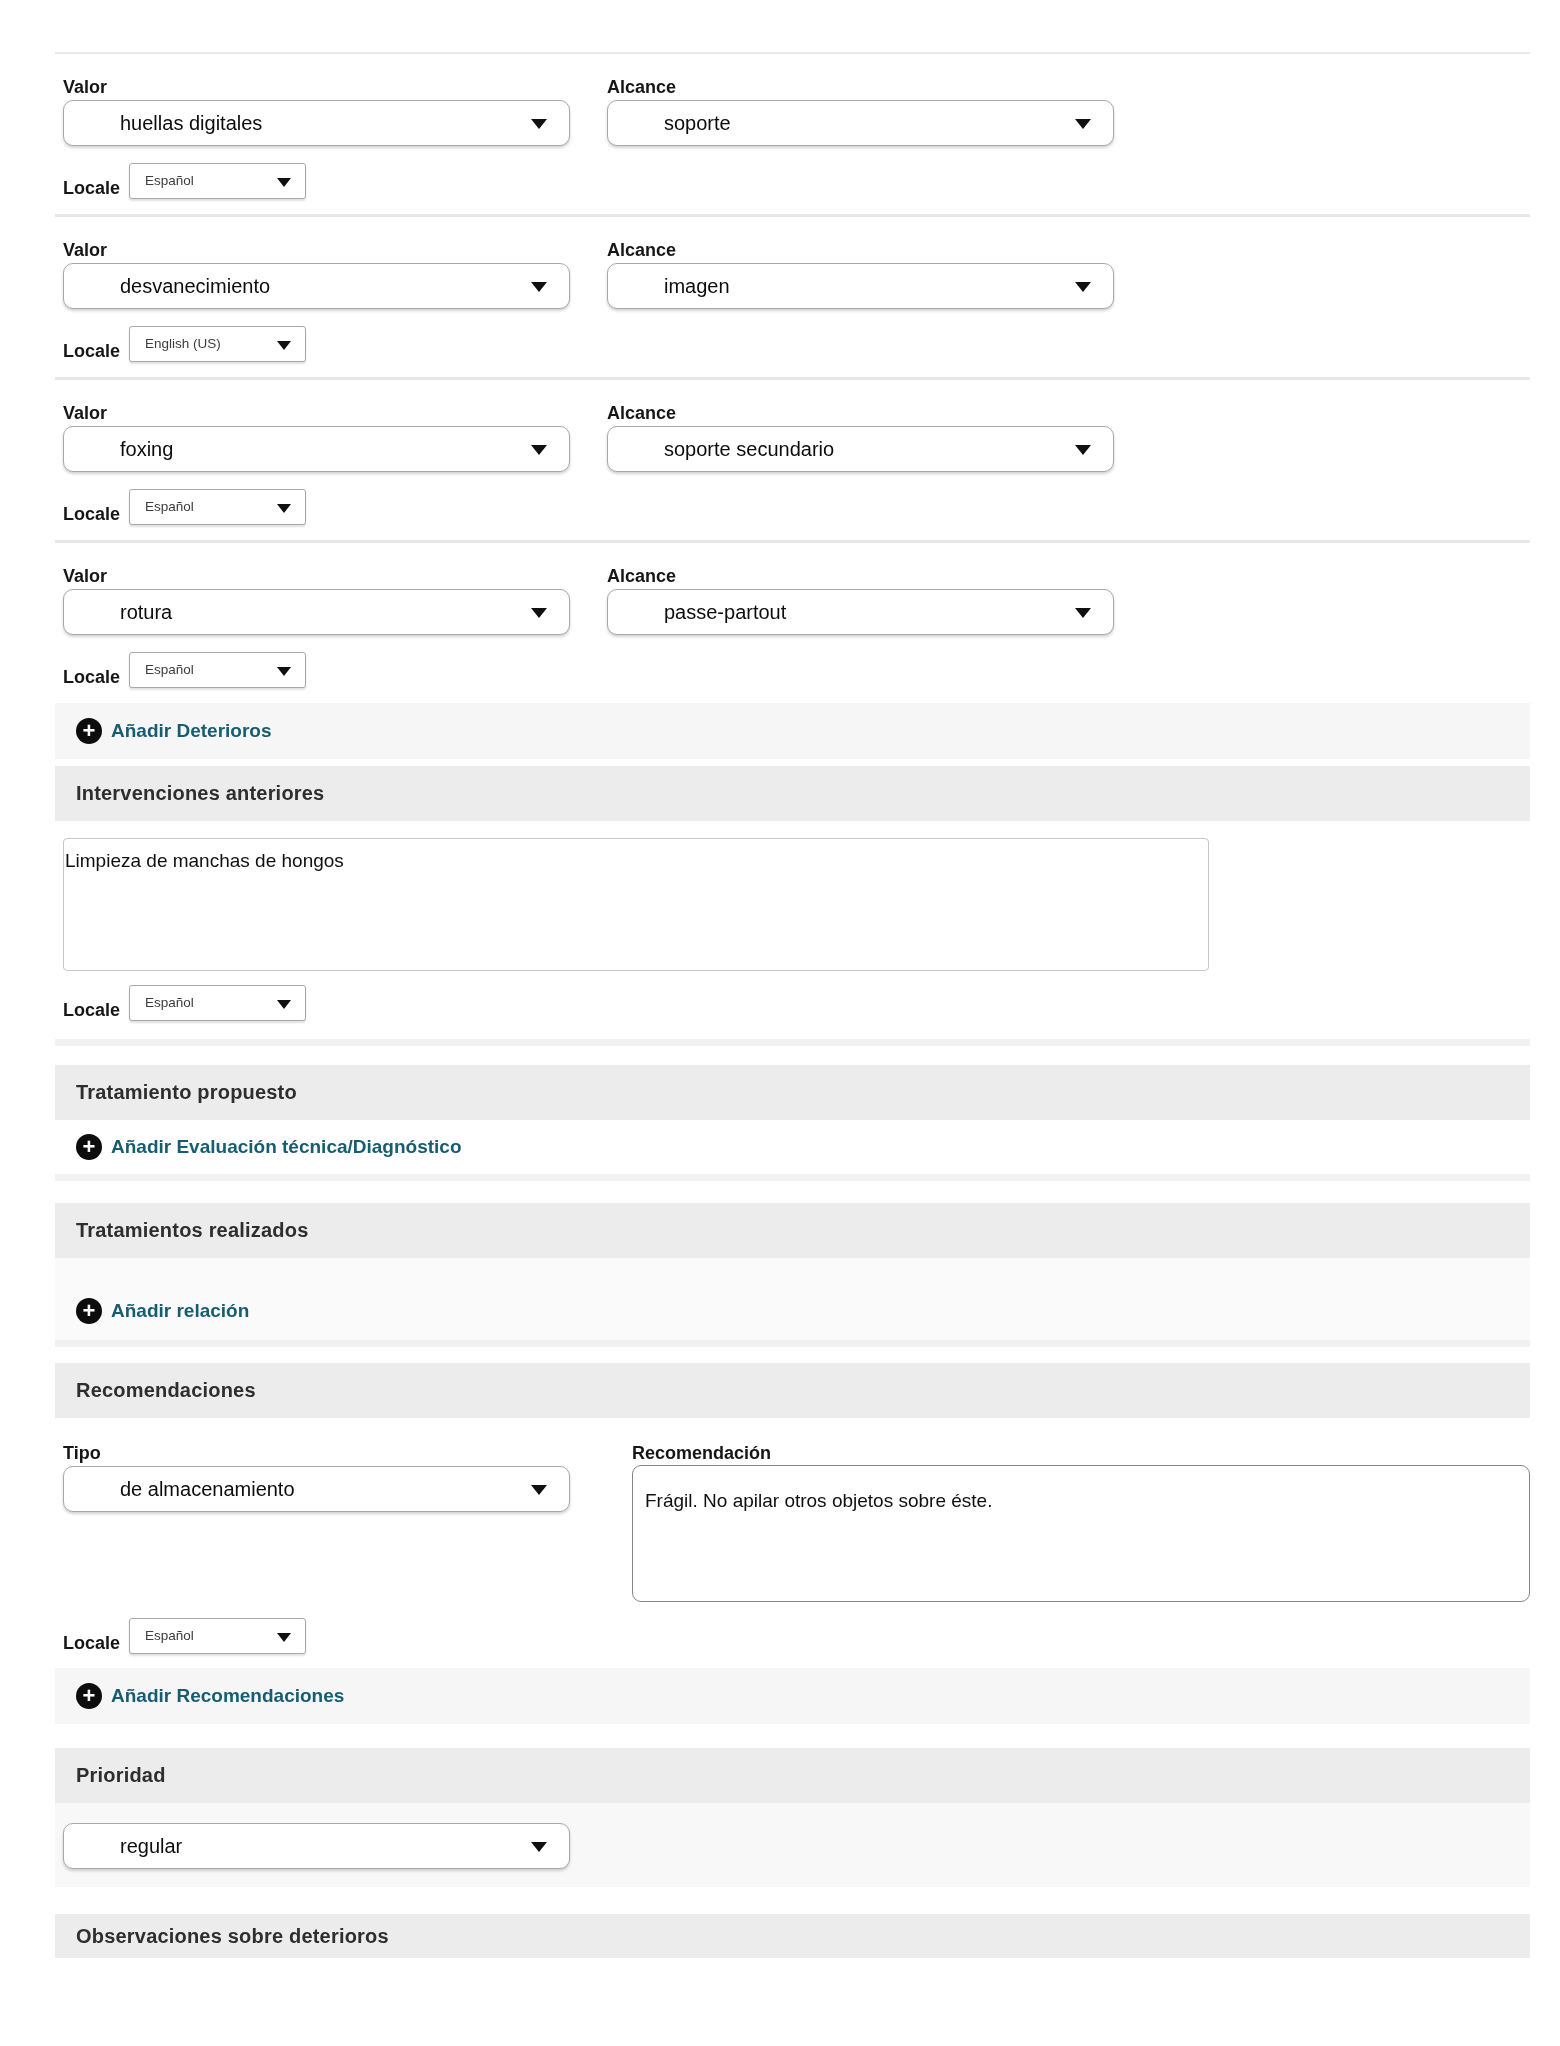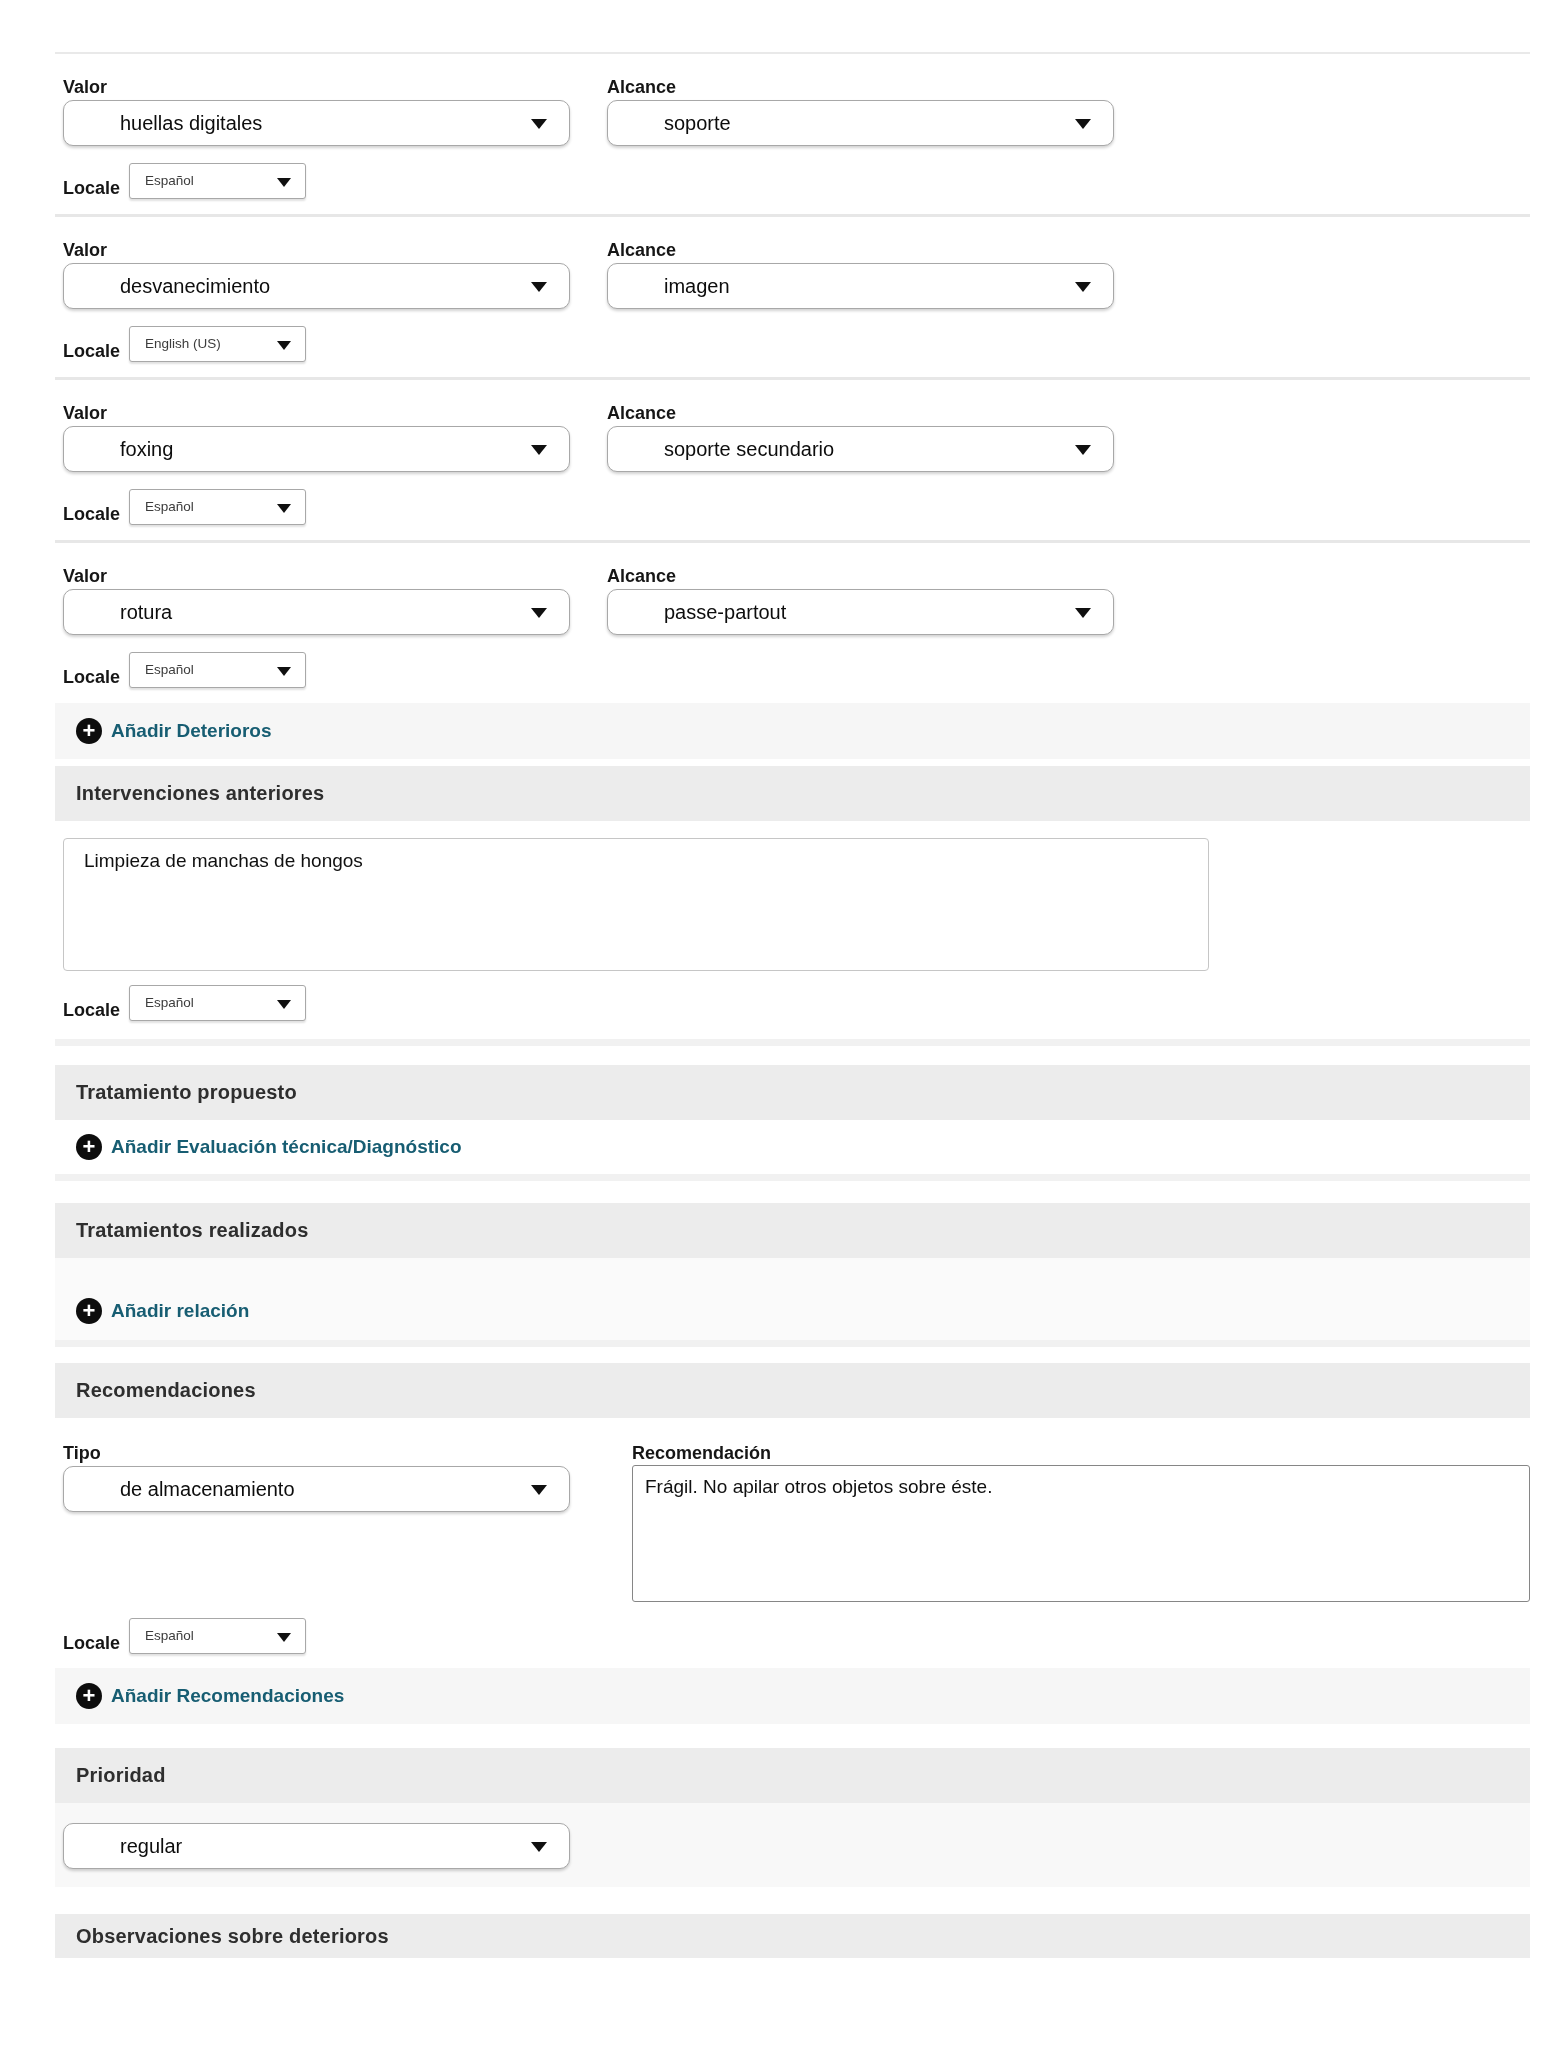--- a/index.html
+++ b/index.html
@@ -39,22 +39,22 @@
   
   .addrow{display:flex;align-items:center;}
   .footer-band{background:#f6f6f6;height:56px;padding-left:21px;box-sizing:border-box;}
   .plus-icon{width:26px;height:26px;border-radius:50%;background:#0d0d0d;color:#ffffff;
     font-size:22px;font-weight:bold;line-height:25px;text-align:center;margin-right:9px;flex:0 0 auto;}
   .addlink{color:#175d72;font-weight:bold;font-size:19px;text-decoration:none;cursor:pointer;white-space:nowrap;}
 
   .bundle-strip{height:7px;background:#f1f1f1;}
 
   .textarea{background:#fff;box-sizing:border-box;font-size:19px;color:#101010;line-height:1.35;}
-  .ta-light{width:1146px;height:133px;margin:17px 0 0 8px;border:1px solid #c6c6c6;border-radius:4px;padding:9px 20px;}
-  .ta-dark{width:898px;height:137px;margin-top:2px;border:1px solid #868686;border-radius:3px;padding:8px 12px;}
+  .ta-light{width:1146px;height:133px;margin:17px 0 0 8px;border:1px solid #c6c6c6;border-radius:4px;padding:9px 1px;}
+  .ta-dark{width:898px;height:137px;margin-top:2px;border:1px solid #868686;border-radius:9px;padding:22px 12px;}
 
   .int-content{padding-bottom:18px;}
   .linkrow-white{padding:14px 0 14px 21px;background:#ffffff;}
   .tr-content{background:#fafafa;padding:40px 0 16px 21px;}
   .rec-grid{display:flex;padding:25px 0 0 8px;gap:36px;}
   .rec-col1{width:547px;}
   .rec-col2{width:898px;}
   .rec-bottom{padding-bottom:14px;}
   .prio-content{background:#f8f8f8;padding:17px 0 18px 8px;}
   .band-obs{height:44px;}

